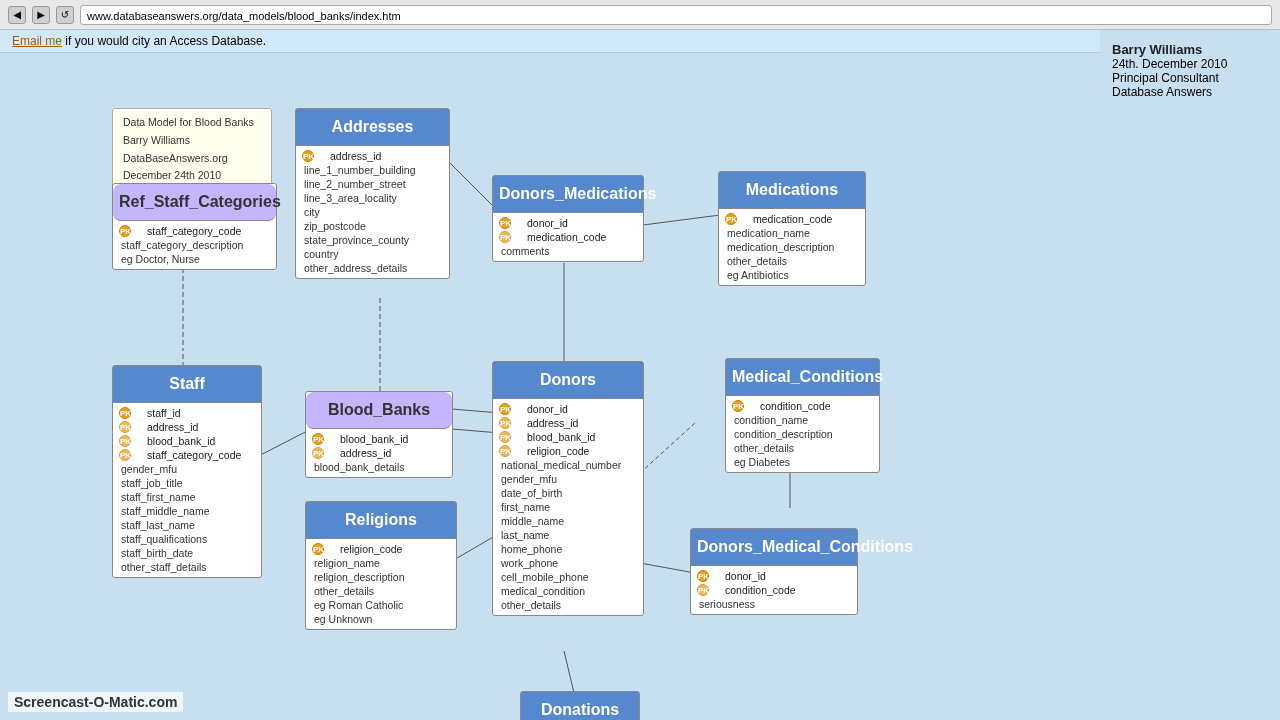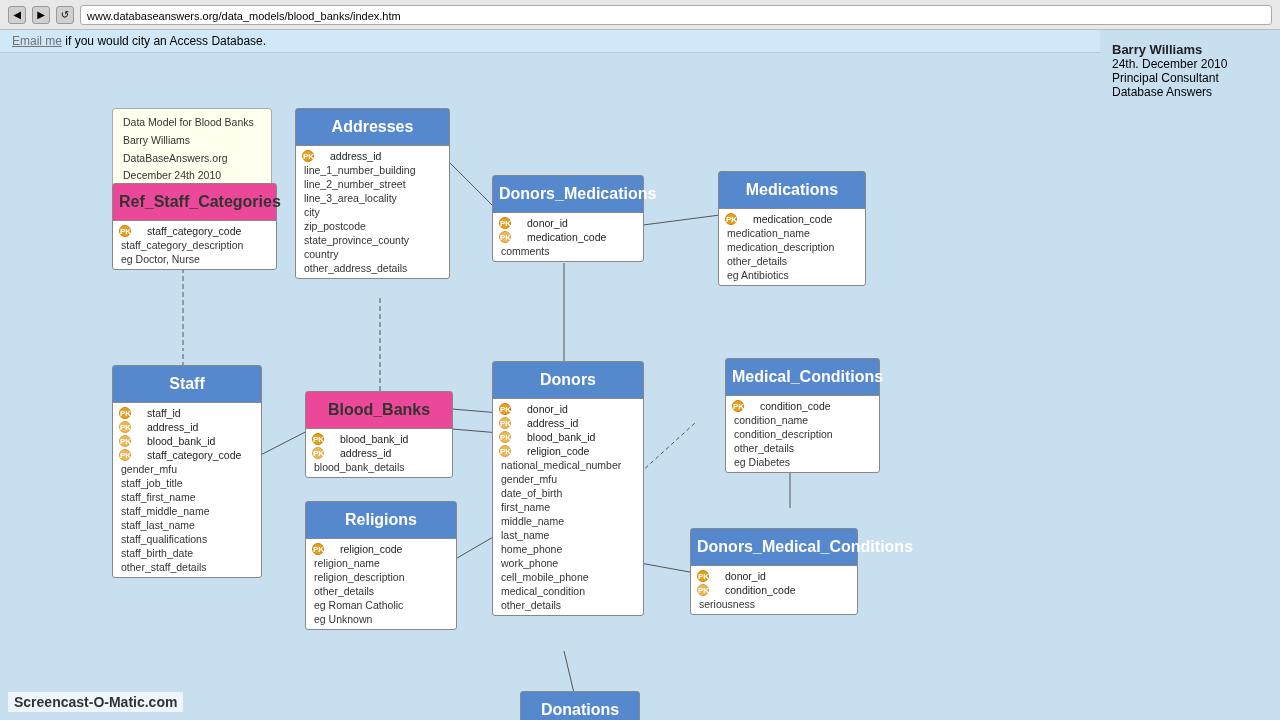--- a/index.html
+++ b/index.html
@@ -52,21 +52,21 @@
       position: relative;
       overflow: hidden;
     }
 
     .email-bar {
       background: #d0e8f8;
       padding: 4px 12px;
       font-size: 12px;
       border-bottom: 1px solid #b0c8e0;
     }
-    .email-bar a { color: #737373; margin-top: 15px; }
+    .email-bar a { color: #a16207; margin-top: 15px; }
 
     .sidebar-right {
       width: 180px;
       background: #c8dff0;
       padding: 12px;
       font-size: 12px;
     }
     .sidebar-right .author-name {
       font-weight: bold;
       font-size: 13px;
@@ -94,22 +94,23 @@
       font-size: 16px;
       padding: 9px 6px;
       border-bottom: 1px solid #888;
       background: #daeaf8;
     }
     .entity-header.blue-header {
       background: #5588cc;
       color: white;
     }
     .entity-header.light-header {
-      background: #ec4899;
+      background: #c4b5fd;
       color: #333;
+      border-radius: 8px;
     }
     .entity-body {
       padding: 3px 6px;
     }
     .field-row {
       display: flex;
       align-items: center;
       gap: 16px;
       padding: 1px 0;
       font-size: 10.5px;

